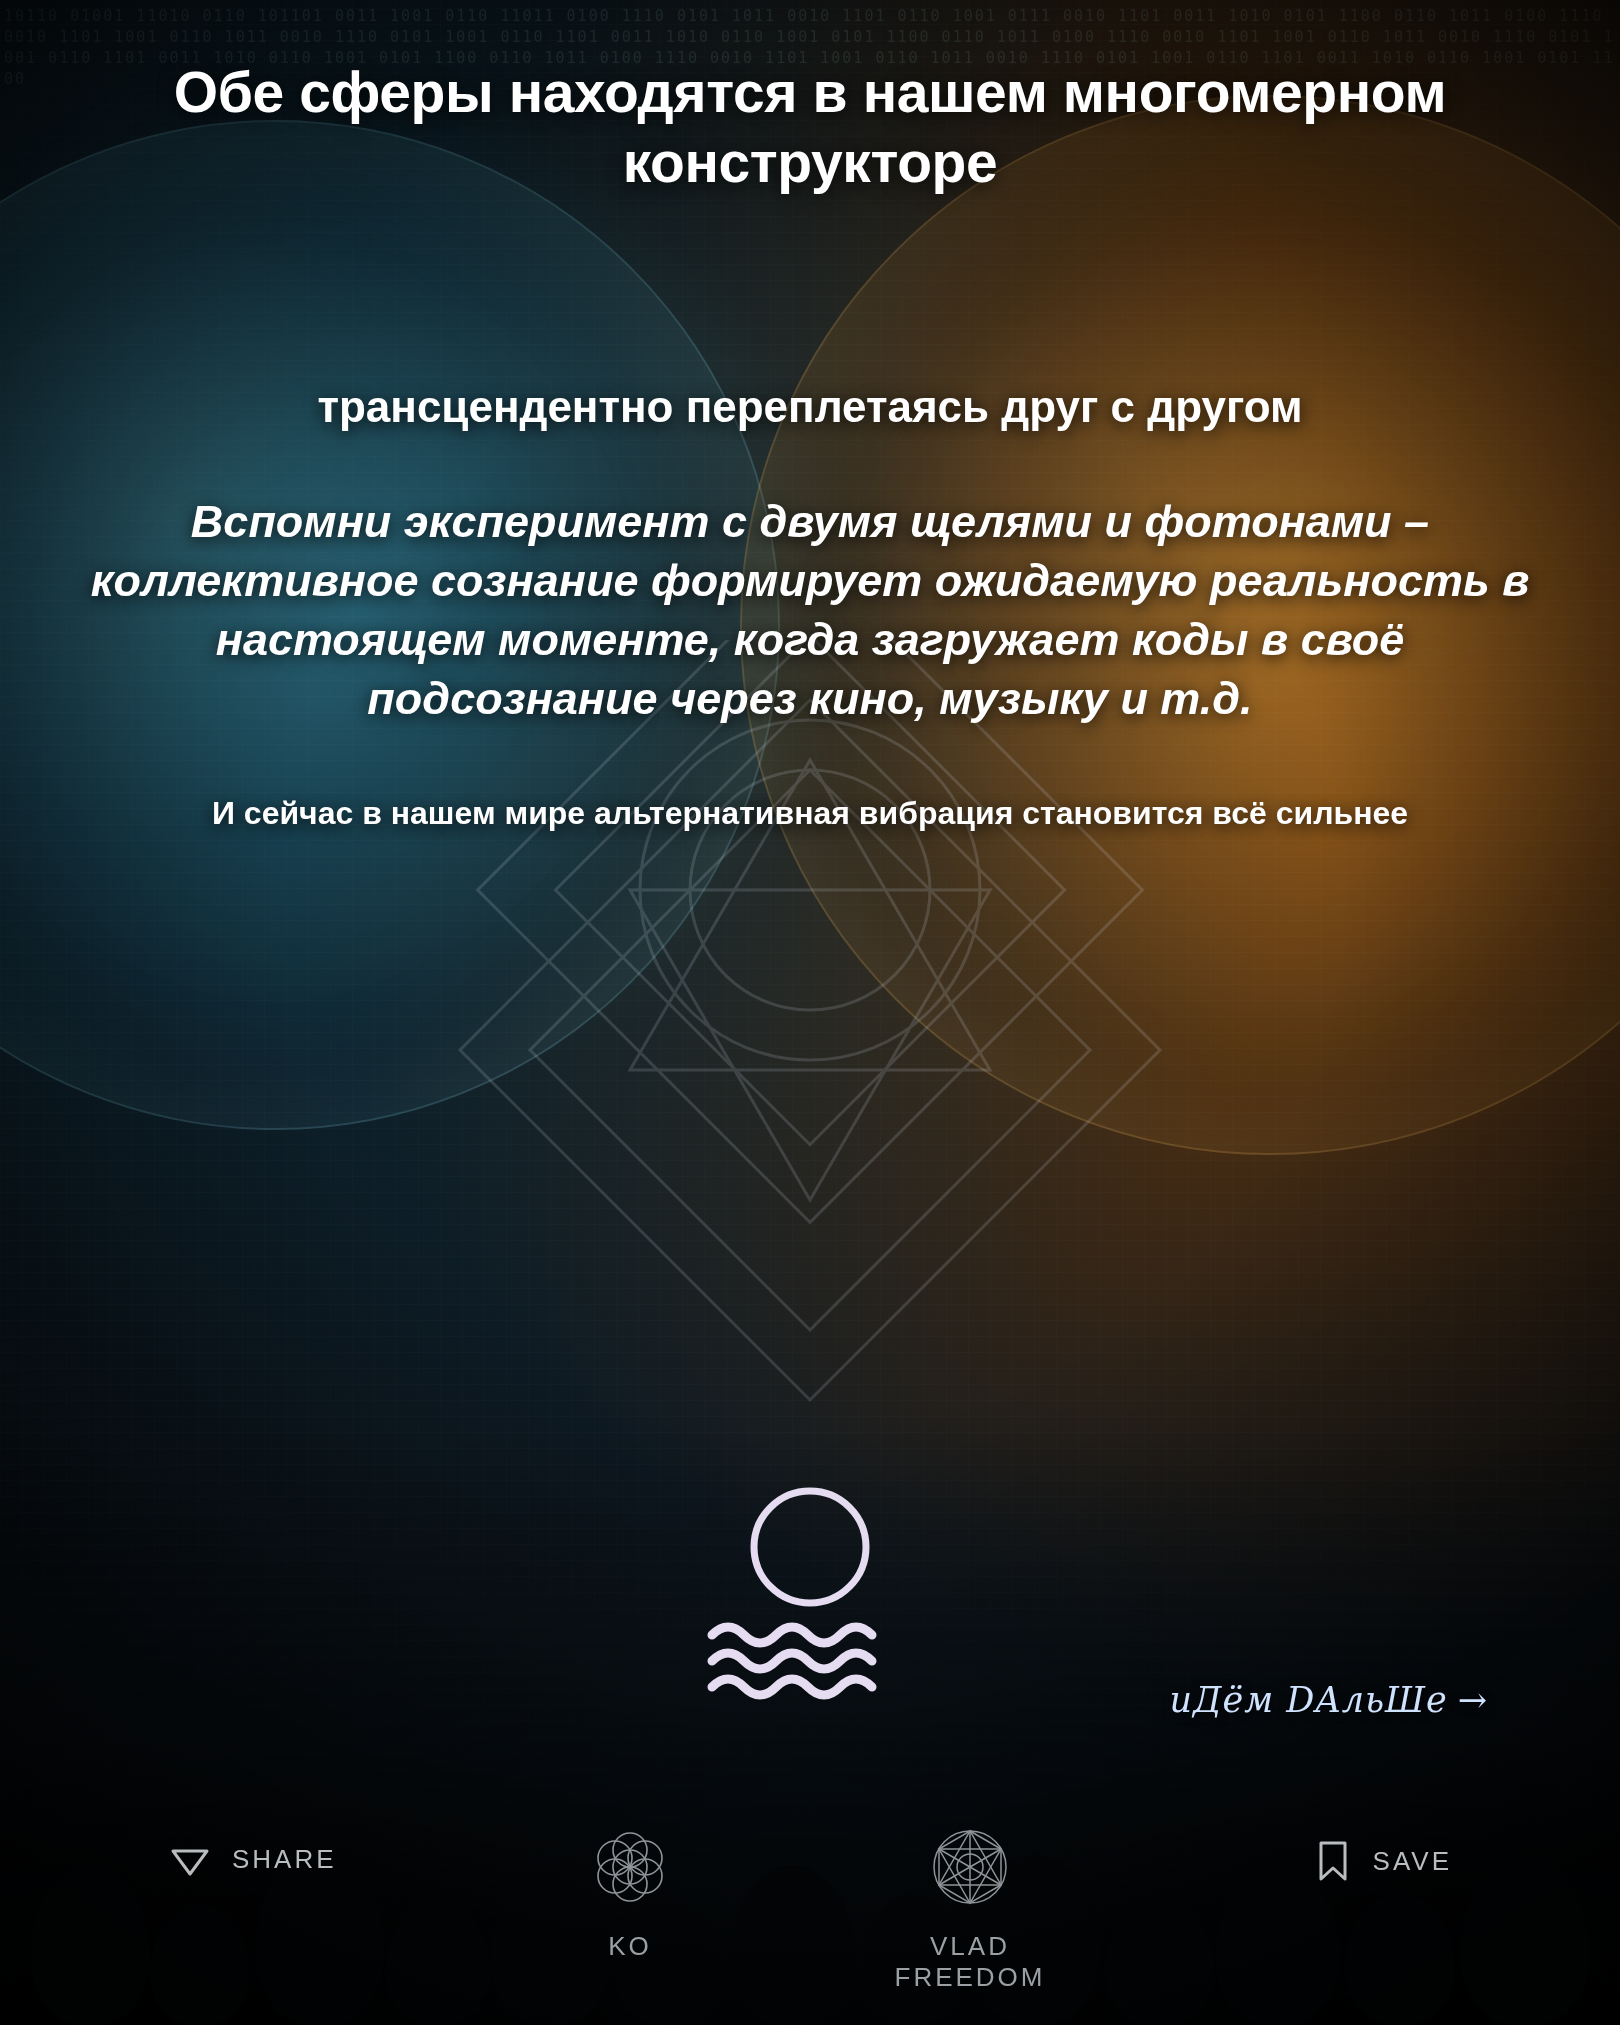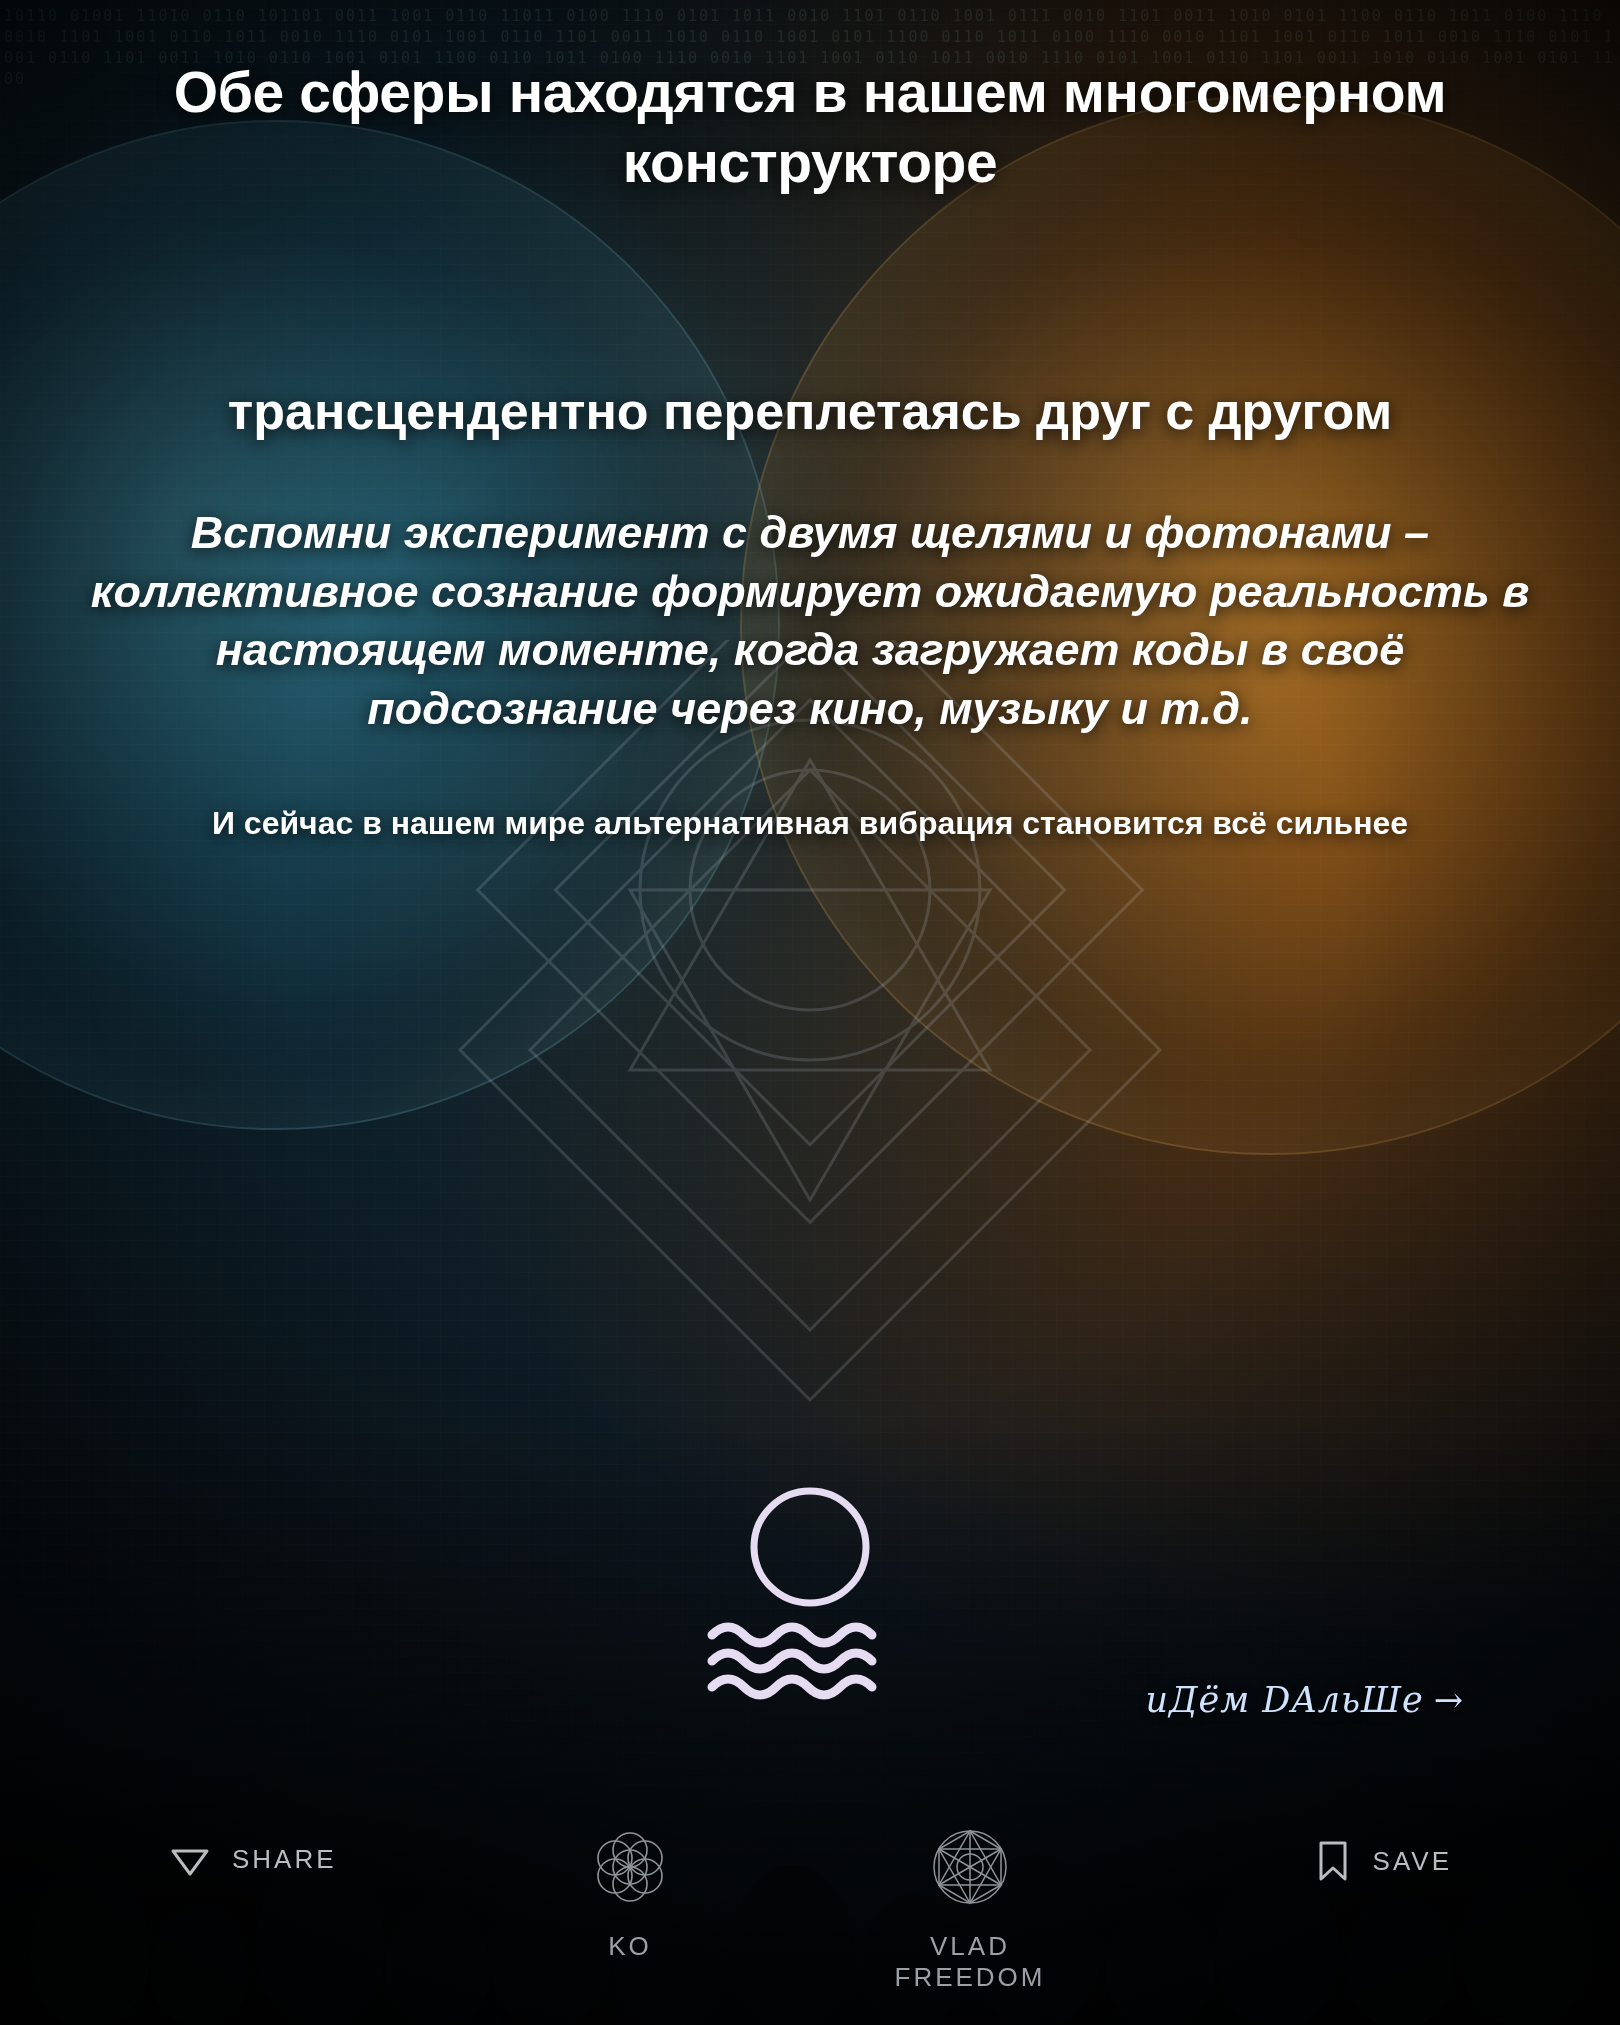--- a/index.html
+++ b/index.html
@@ -165,21 +165,21 @@
     text-align: center;
     color: #ffffff;
     text-shadow: 0 3px 16px rgba(0,0,0,0.8);
   }
 
   .para {
     font-weight: 700;
     line-height: 1.30;
   }
   .para-1 {
-    font-size: 52px;
+    font-size: 44px;
     margin: 0 0 58px 0;
     padding: 0 24px;
   }
   .para-2 {
     font-size: 45px;
     line-height: 1.31;
     margin: 0 0 64px 0;
     font-style: italic;
   }
   .para-3 {
@@ -194,21 +194,21 @@
     left: 50%;
     top: 1485px;
     transform: translateX(-50%);
     width: 260px;
     height: 230px;
     z-index: 6;
   }
 
   .handwrite {
     position: absolute;
-    right: 156px;
+    right: 132px;
     top: 1680px;
     color: #cfe3ff;
     font-family: "DejaVu Serif", serif;
     font-style: italic;
     font-size: 35px;
     letter-spacing: 1px;
     white-space: nowrap;
     text-shadow: 0 2px 10px rgba(0,0,0,0.7);
     z-index: 6;
   }

